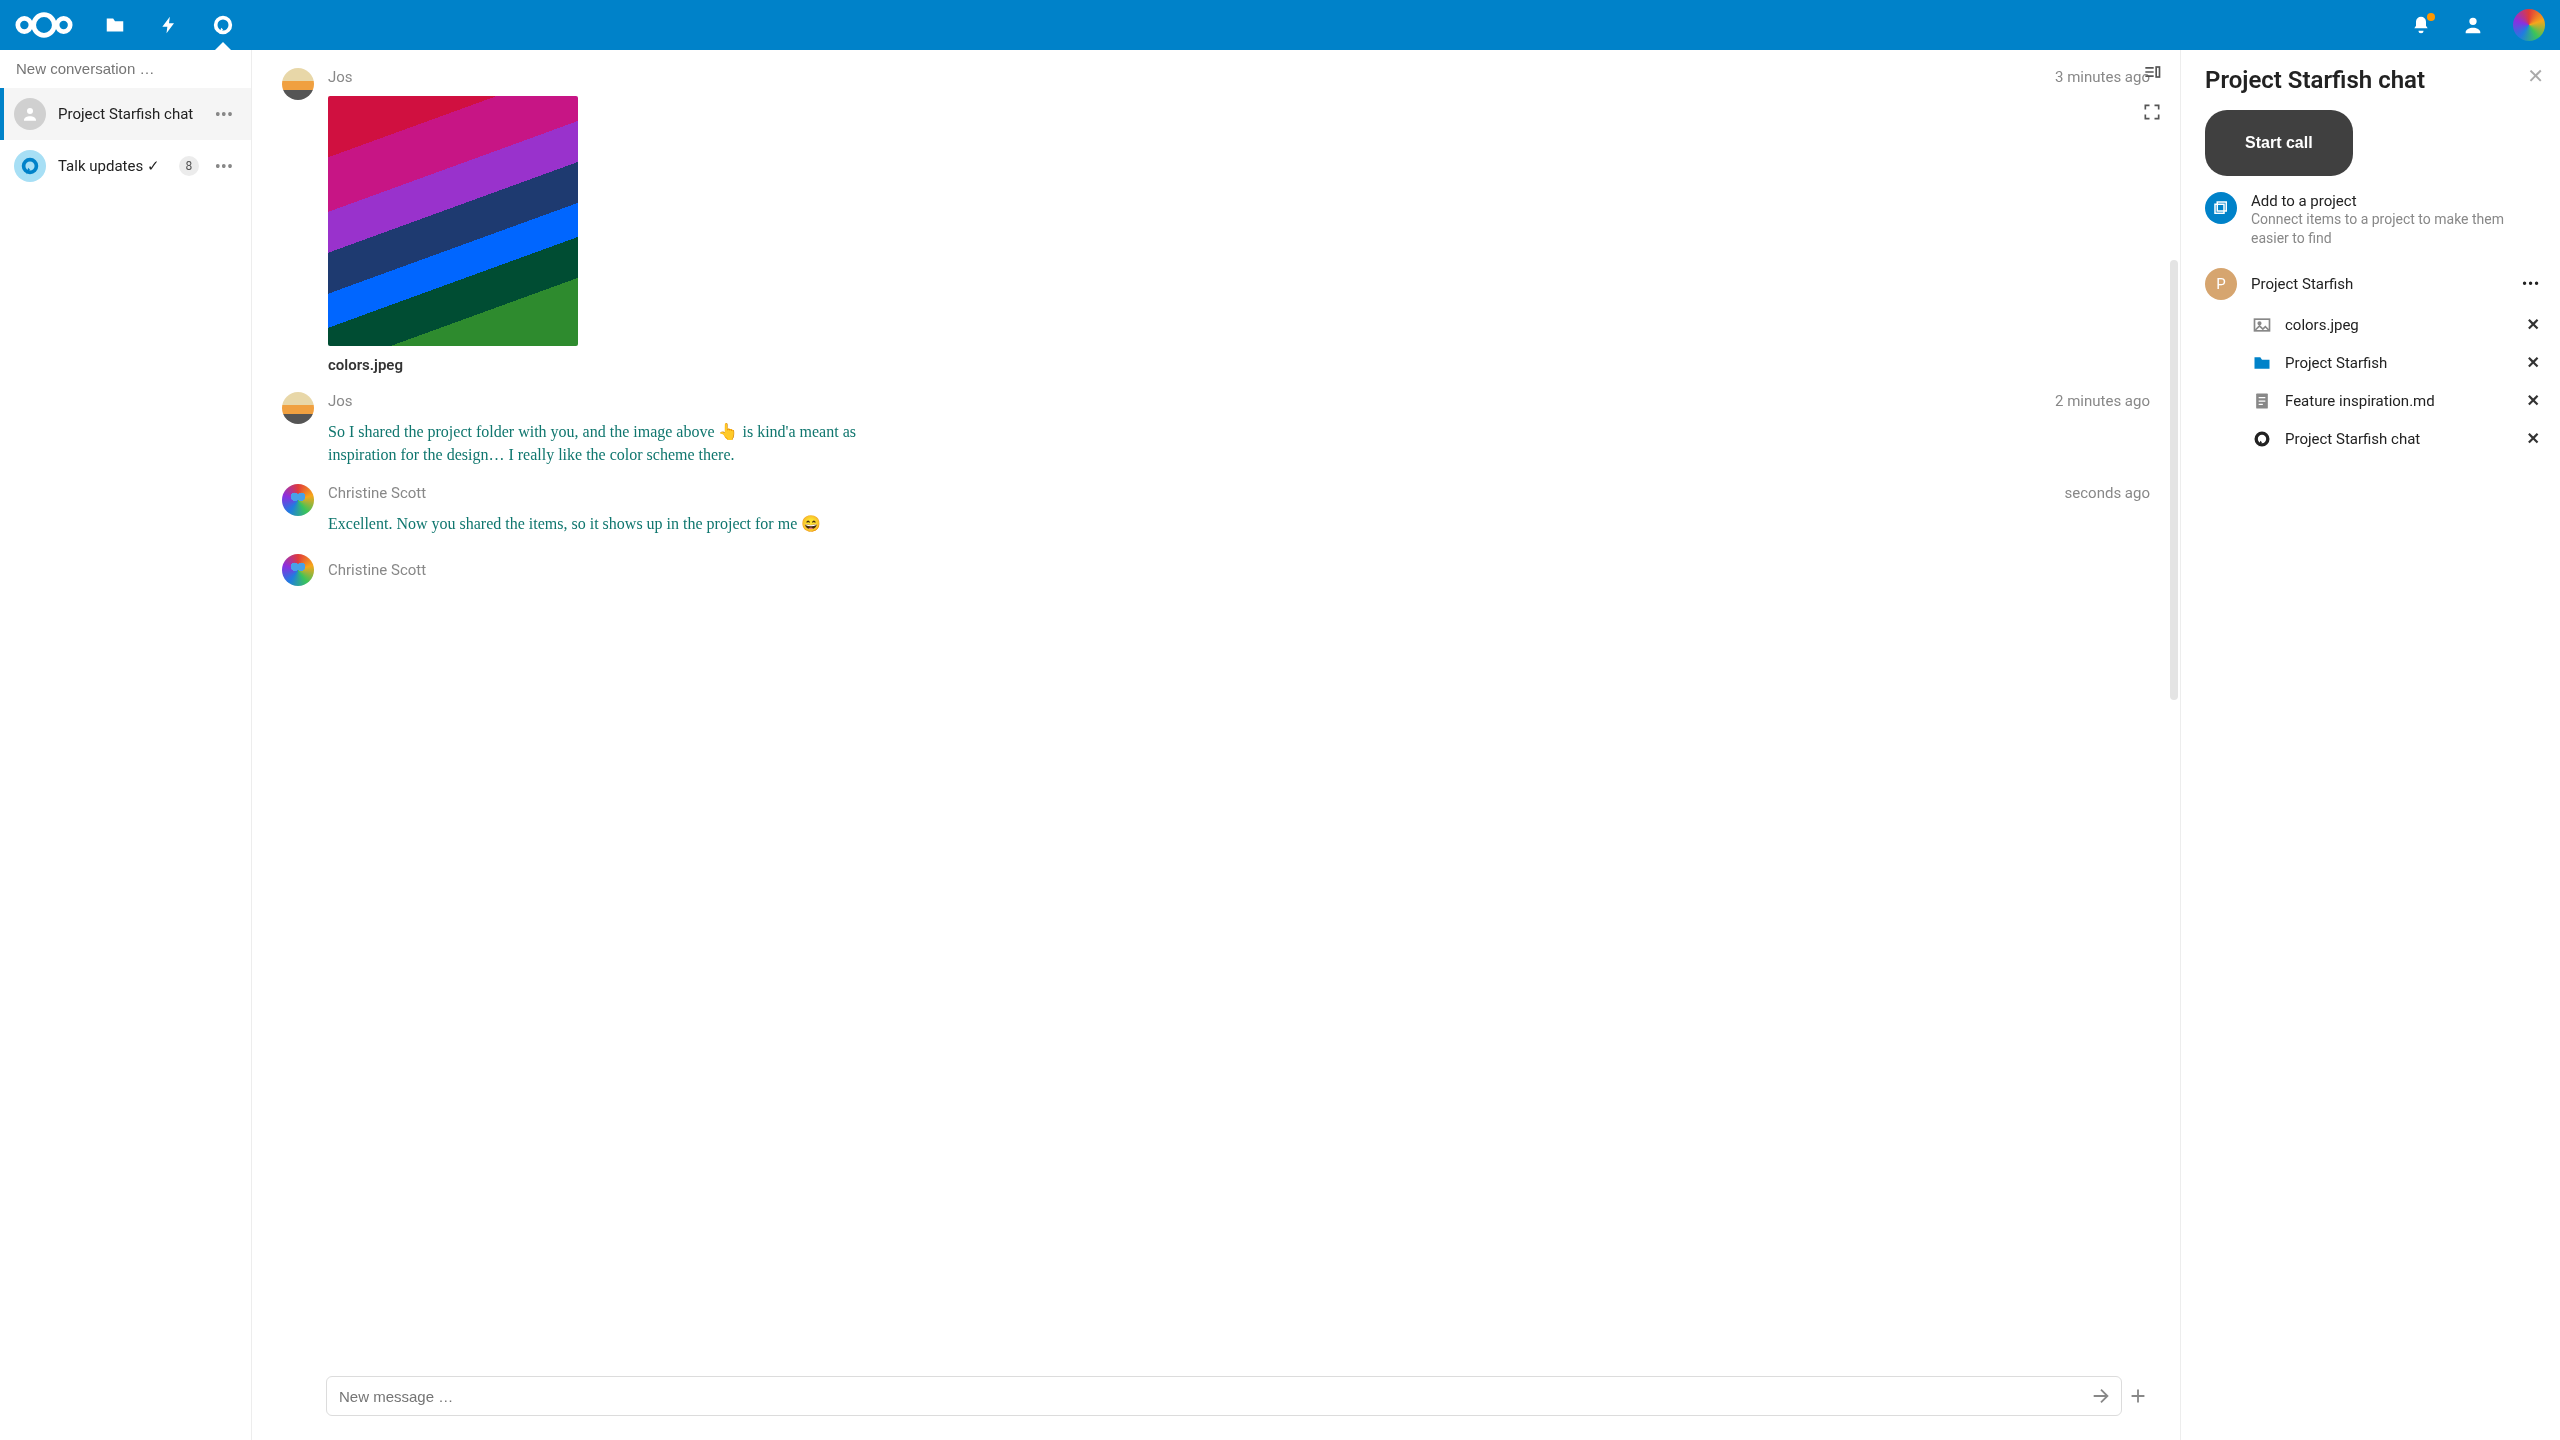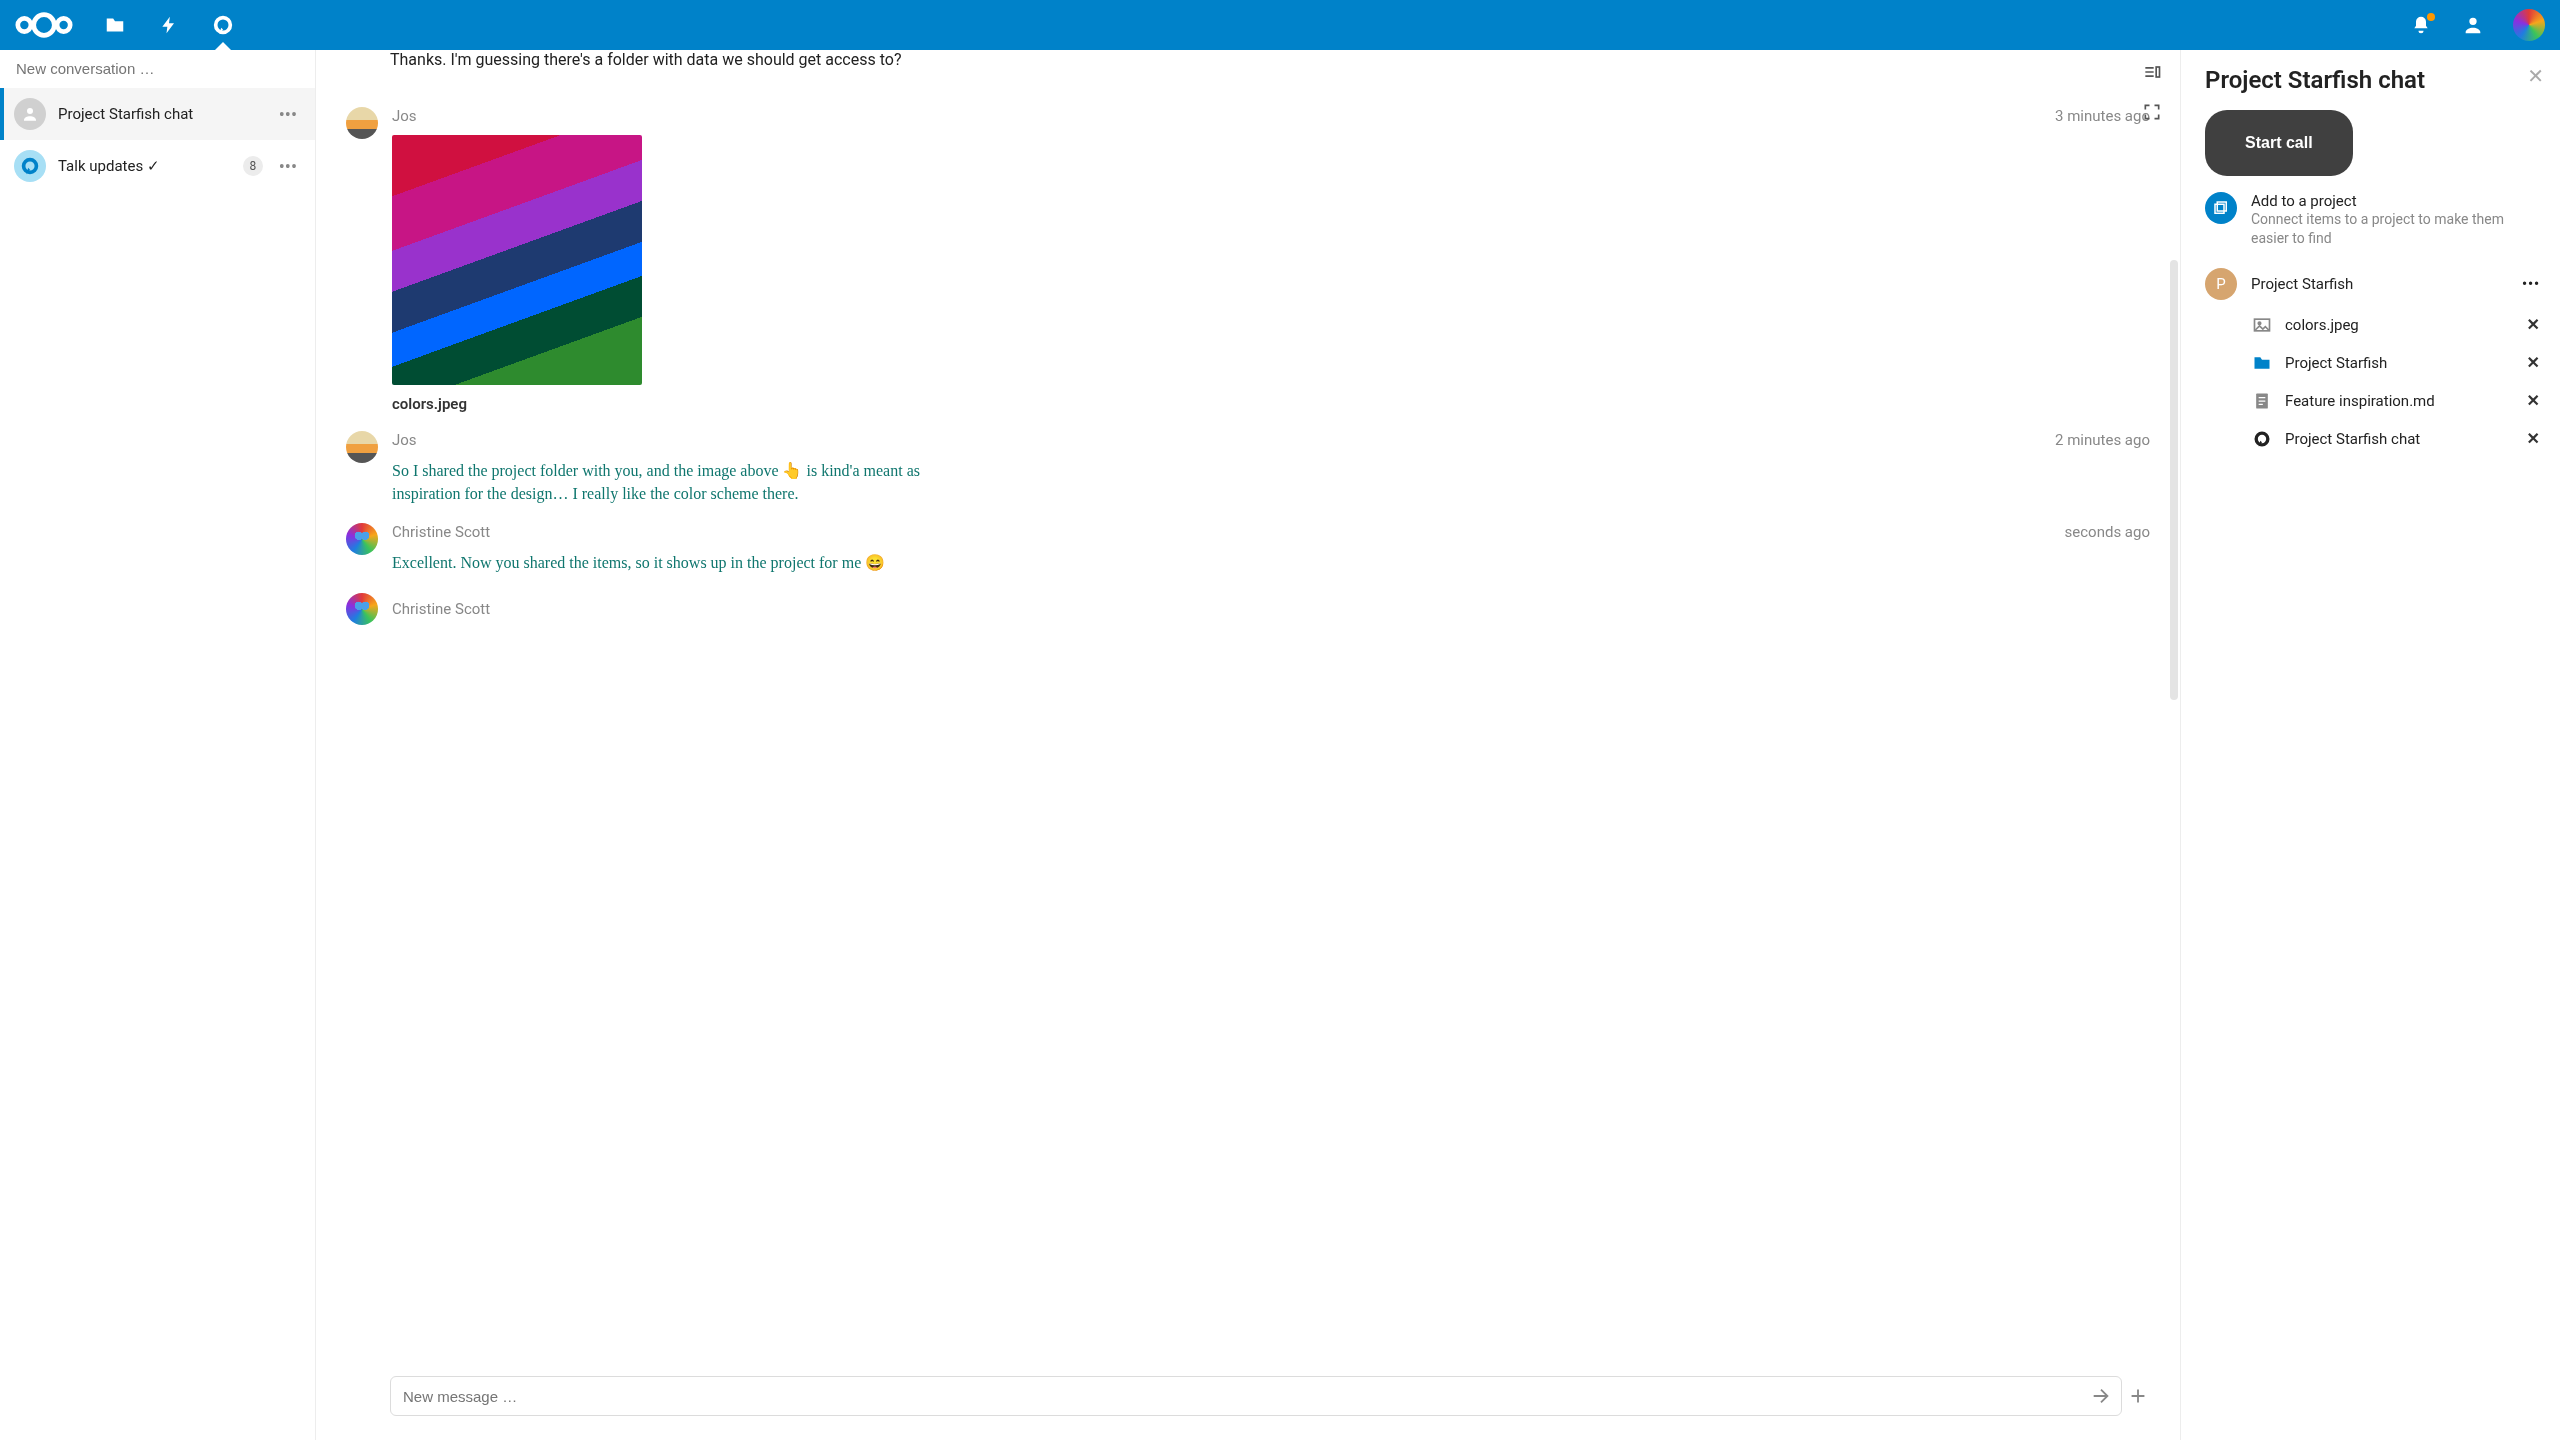--- a/index.html
+++ b/index.html
@@ -8,21 +8,21 @@
 .logo { display: flex; align-items: center; margin-right: 30px; }
 .logo svg { height: 30px; }
 .nav-icons { display: flex; gap: 30px; }
 .nav-icon { width: 24px; height: 24px; display: flex; align-items: center; justify-content: center; cursor: pointer; position: relative; }
 .nav-icon svg { fill: #fff; }
 .nav-icon.active::after { content: ""; position: absolute; bottom: -13px; left: 50%; transform: translateX(-50%); width: 0; height: 0; border-left: 8px solid transparent; border-right: 8px solid transparent; border-bottom: 8px solid #fff; }
 .topbar-right { margin-left: auto; display: flex; align-items: center; gap: 28px; }
 .notif-dot { position: absolute; top: 0px; right: -2px; width: 8px; height: 8px; background: #ff9800; border-radius: 50%; }
 .avatar-img { width: 32px; height: 32px; border-radius: 50%; background: conic-gradient(#e03a3a,#f7a61b,#3bc45a,#1f7de0,#8a2fe0,#e03a3a); }
 .layout { display: flex; height: calc(100vh - 50px); }
-.sidebar { width: 316px; border-right: 1px solid #ededed; display: flex; flex-direction: column; }
+.sidebar { width: 252px; border-right: 1px solid #ededed; display: flex; flex-direction: column; }
 .search-row { padding: 10px 16px; }
 .search-row input { width: 100%; border: none; background: transparent; font-size: 15px; color: #888; outline: none; }
 .conv-list { flex: 1; overflow-y: auto; }
 .conv-item { display: flex; align-items: center; padding: 10px 14px; gap: 12px; cursor: pointer; position: relative; }
 .conv-item.active { background: #f5f5f5; }
 .conv-item.active::before { content:""; position:absolute; left:0; top:0; bottom:0; width:4px; background:#0082c9; }
 .conv-avatar { width: 32px; height: 32px; border-radius: 50%; background: #d0d0d0; display:flex; align-items:center; justify-content:center; flex-shrink:0; }
 .conv-avatar svg { fill:#fff; width:18px; height:18px; }
 .conv-avatar.talk { background:#a7dff5; }
 .conv-avatar.talk svg { fill:#0082c9; width:22px; height:22px;}
@@ -157,21 +157,20 @@
     <div class="chat-actions">
       <div class="ca"><svg viewBox="0 0 24 24" width="20" height="20" fill="none" stroke="currentColor" stroke-width="2">
             <path d="M4 7h10M4 12h10M4 17h10"></path>
             <rect x="17" y="6" width="4" height="12"></rect>
           </svg></div>
       <div class="ca"><svg viewBox="0 0 24 24" width="20" height="20" fill="none" stroke="currentColor" stroke-width="2">
             <path d="M4 9V4h5M20 9V4h-5M4 15v5h5M20 15v5h-5"></path>
           </svg></div>
     </div>
     <div class="messages">
-      <p class="msg-partial">Thanks. I'm guessing there's a folder with data we should get access to?</p>
 
       <div class="msg-block">
         <div class="msg-avatar jos"></div>
         <div class="msg-body">
           <div class="msg-head">
               <span class="msg-author">Jos</span>
               <span class="msg-time">3 minutes ago</span>
             </div>
           <div class="file-attach">
             <div class="file-img"></div>

